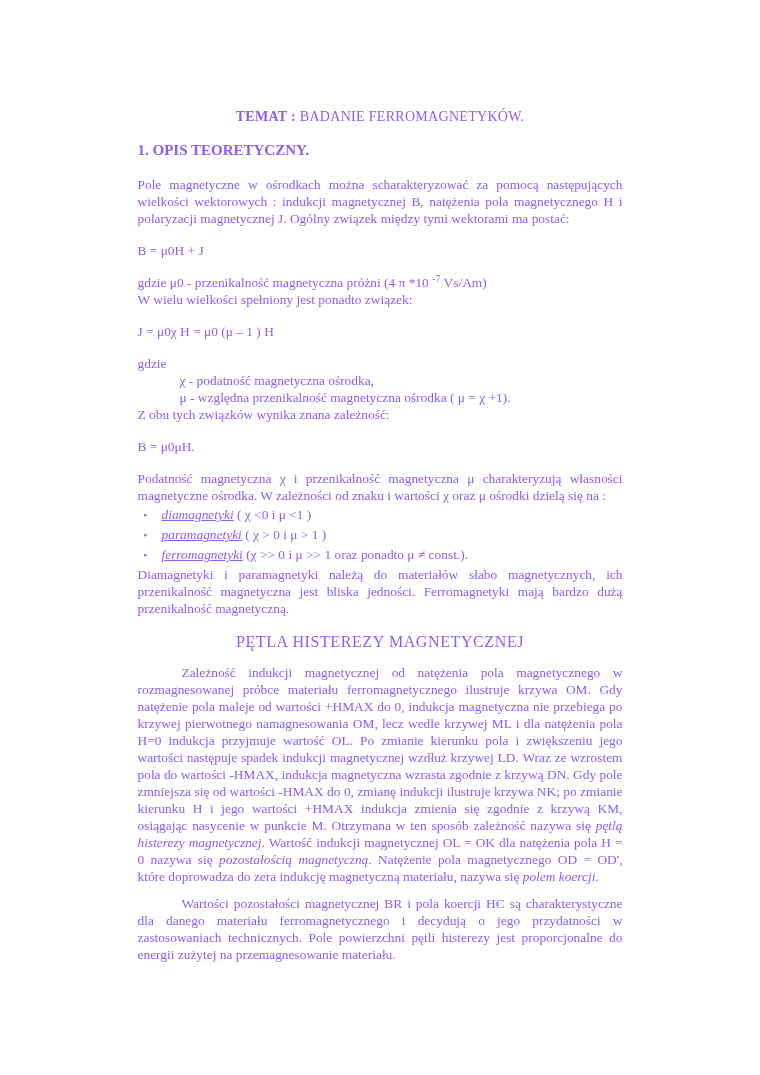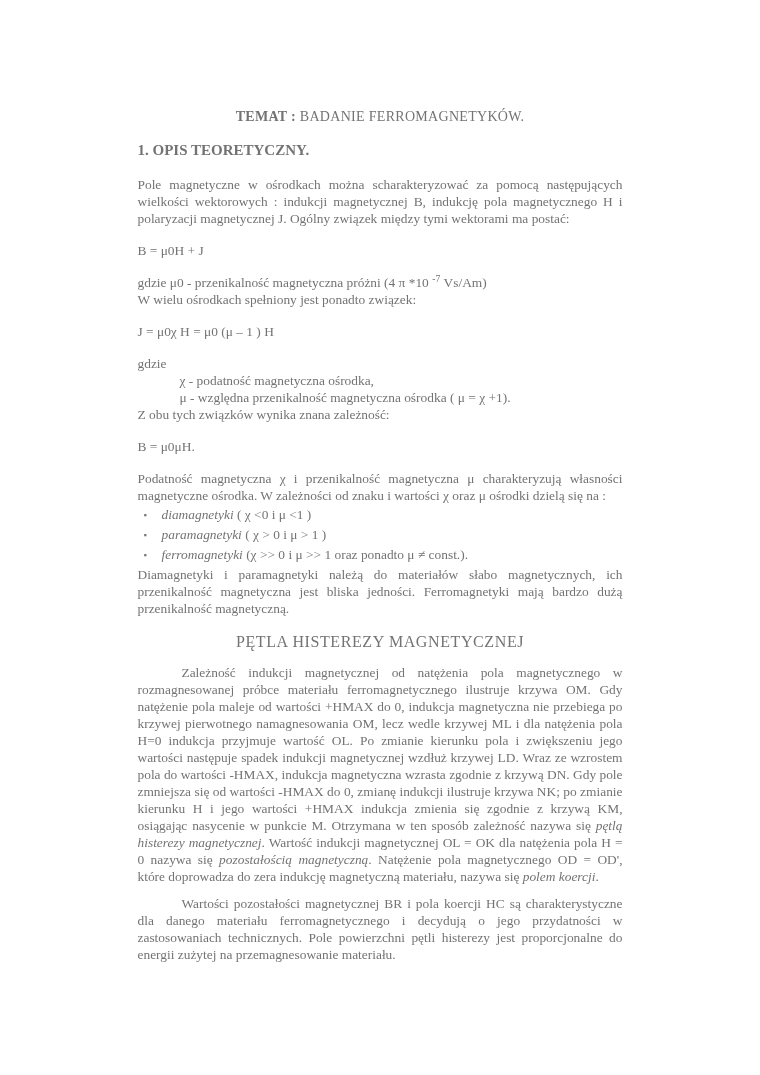--- a/index.html
+++ b/index.html
@@ -3,21 +3,21 @@
 <meta charset="utf-8">
 <style>
   * { margin: 0; padding: 0; box-sizing: border-box; }
   html, body { background: #ffffff; }
   .page {
     position: relative;
     width: 665px;
     height: 1075px;
     margin: 0 auto;
     background: #ffffff;
-    color: #737373;
+    color: #8b5cf6;
     font-family: "Liberation Serif", "DejaVu Serif", serif;
     font-size: 13.4px;
     line-height: 17px;
     padding: 108px 90px 0 90px;
     overflow: hidden;
   }
   .bold { font-weight: bold; }
   .italic { font-style: italic; }
   .title {
     text-align: center;
@@ -32,46 +32,46 @@
   }
   p.body { text-align: justify; }
   .eq {
     margin: 15px 0;
   }
   sup { font-size: 0.72em; vertical-align: super; line-height: 0; }
   .tabbed { padding-left: 42px; }
   .bullets { margin: 2px 0 0 0; }
   .bullet-row { display: flex; align-items: baseline; padding-left: 6px; margin-bottom: 1px; }
   .bullet-glyph { font-size: 9px; width: 18px; flex: 0 0 18px; position: relative; top: -1px; }
-  .term { font-style: italic; }
+  .term { font-style: italic; text-decoration: underline; }
   .center-head {
     text-align: center;
     margin: 16px 0 14px 0;
     font-size: 16px;
     letter-spacing: 0.6px;
   }
   .indent { text-indent: 44px; }
   .mt-sm { margin-top: 10px; }
 </style>
 </head>
 <body>
 
 <div class="page">
 
   <div class="title"><span class="bold">TEMAT :</span><span> BADANIE FERROMAGNETYKÓW.</span></div>
 
   <div class="h1">1. OPIS TEORETYCZNY.</div>
 
-  <p class="body">Pole magnetyczne w ośrodkach można scharakteryzować za pomocą następujących wielkości wektorowych : indukcji magnetycznej B, indukcję pola magnetycznego H i polaryzacji magnetycznej J. Ogólny związek między tymi wektorami ma postać:</p>
+  <p class="body">Pole magnetyczne w ośrodkach można scharakteryzować za pomocą następujących wielkości wektorowych : indukcji magnetycznej B, natężenia pola magnetycznego H i polaryzacji magnetycznej J. Ogólny związek między tymi wektorami ma postać:</p>
 
   <div class="eq">B = μ0H + J</div>
 
   <p class="body"><span>gdzie μ0 - przenikalność magnetyczna próżni (4 π *10 </span><sup>-7</sup><span> Vs/Am)</span></p>
 
-  <p class="body">W wielu ośrodkach spełniony jest ponadto związek:</p>
+  <p class="body">W wielu wielkości spełniony jest ponadto związek:</p>
 
   <div class="eq">J = μ0χ H = μ0 (μ – 1 ) H</div>
 
   <p class="body">gdzie</p>
   <p class="body tabbed">χ - podatność magnetyczna ośrodka,</p>
   <p class="body tabbed">μ - względna przenikalność magnetyczna ośrodka ( μ = χ +1).</p>
   <p class="body">Z obu tych związków wynika znana zależność:</p>
 
   <div class="eq">B = μ0μH.</div>
 

